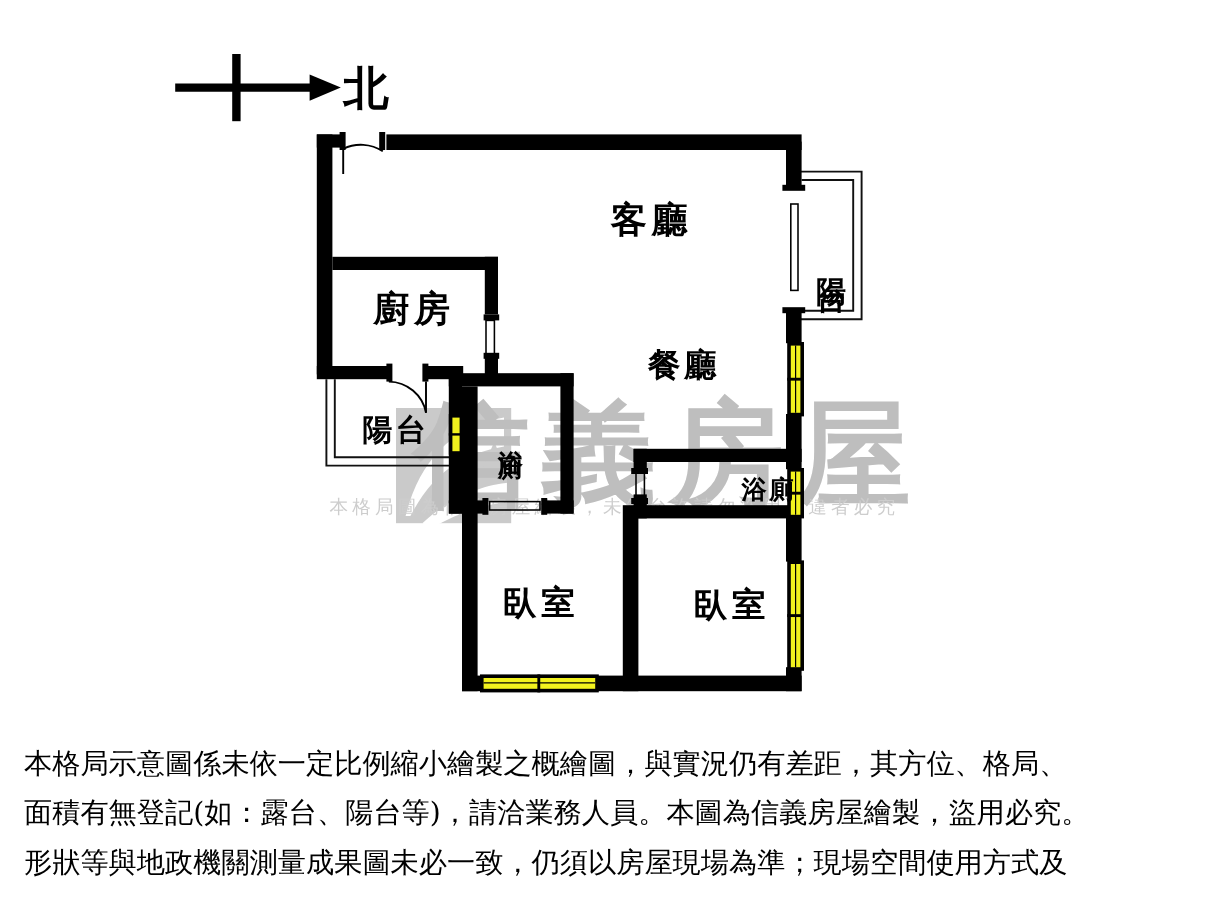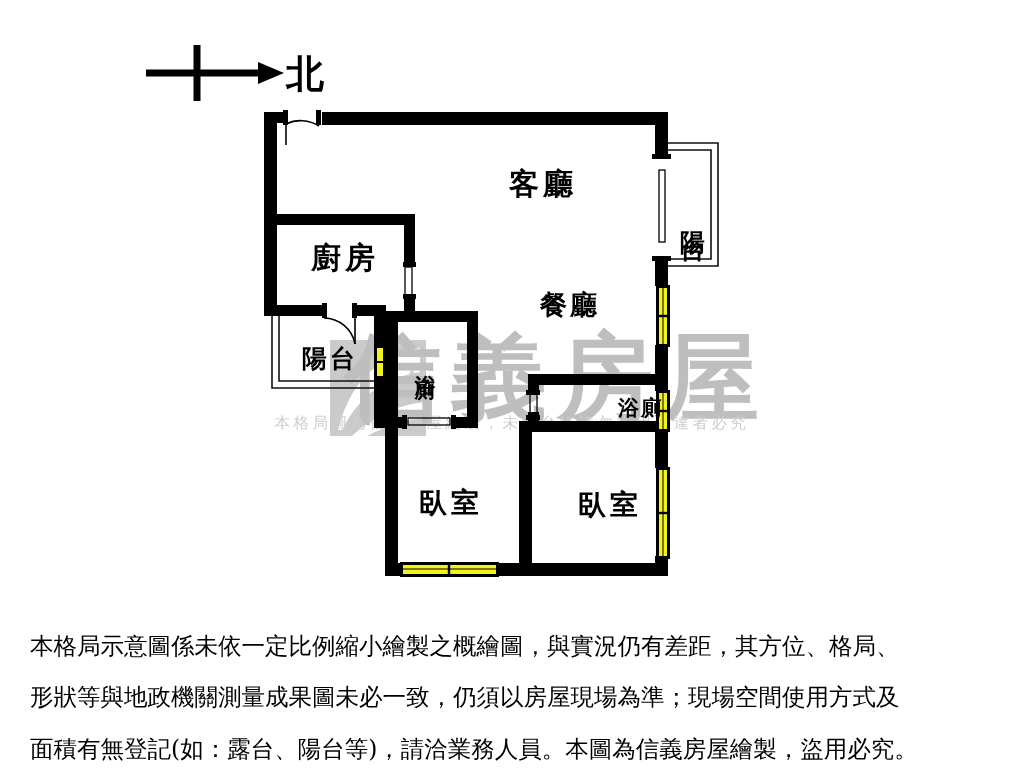--- a/index.html
+++ b/index.html
@@ -62,21 +62,21 @@
     top: 612px;
     width: 1000px;
     font-family: "DejaVu Serif", "Liberation Serif", serif;
     font-size: 23.5px;
     line-height: 1.42;
     color: #000000;
     letter-spacing: 0px;
     text-align: justify;
   }
   #disclaimer p {
-    margin: 18px;
+    margin: 8px;
   }
 </style>
 </head>
 <body>
 
 <div id="plan-root">
 
   <svg id="plan-svg" viewBox="0 0 1024 768">
 
     <g>
@@ -236,17 +236,17 @@
 
       <text class="room-label" x="451" y="504" font-size="28" letter-spacing="4">臥室</text>
 
       <text class="room-label" x="610" y="506" font-size="28" letter-spacing="4">臥室</text>
     </g>
 
   </svg>
 
   <div id="disclaimer">
     <p>本格局示意圖係未依一定比例縮小繪製之概繪圖，與實況仍有差距，其方位、格局、</p>
+    <p>面積有無登記(如：露台、陽台等)，請洽業務人員。本圖為信義房屋繪製，盜用必究。</p>
     <p>形狀等與地政機關測量成果圖未必一致，仍須以房屋現場為準；現場空間使用方式及</p>
-    <p>面積有無登記(如：露台、陽台等)，請洽業務人員。本圖為信義房屋繪製，盜用必究。</p>
   </div>
 
 </div>
 
 </body></html>

